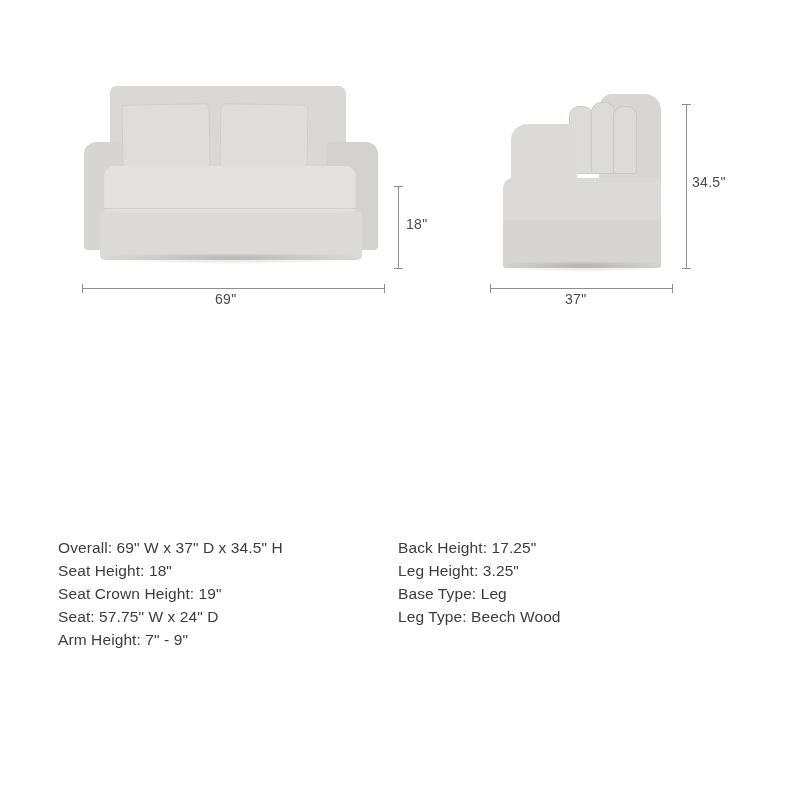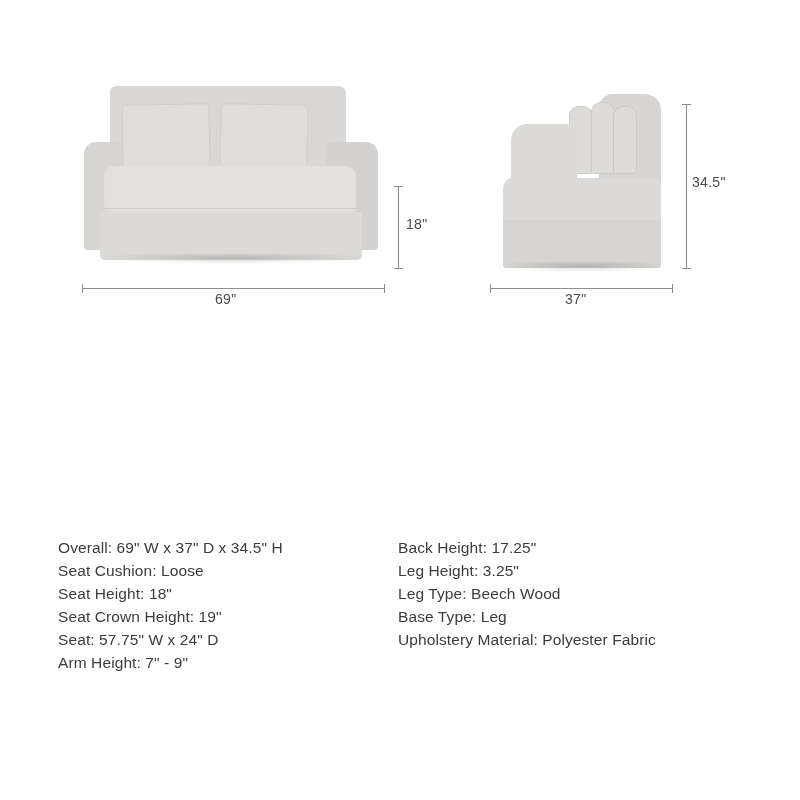--- a/index.html
+++ b/index.html
@@ -225,28 +225,26 @@
   <div class="dim-label" style="left:692px; top:174px;">34.5"</div>
 
   <div class="dim-line dim-h" style="left:490px; top:288px; width:182px;"></div>
   <div class="tick tick-v" style="left:490px; top:284px;"></div>
   <div class="tick tick-v" style="left:672px; top:284px;"></div>
   <div class="dim-label" style="left:565px; top:291px;">37"</div>
 
   <div class="specs">
     <div class="spec-col left">
       <div class="spec-line">Overall: 69" W x 37" D x 34.5" H</div>
-      <div class="spec-line">Seat Cushion: Loose</div>
       <div class="spec-line">Seat Height: 18"</div>
       <div class="spec-line">Seat Crown Height: 19"</div>
       <div class="spec-line">Seat: 57.75" W x 24" D</div>
       <div class="spec-line">Arm Height: 7" - 9"</div>
     </div>
     <div class="spec-col right">
       <div class="spec-line">Back Height: 17.25"</div>
       <div class="spec-line">Leg Height: 3.25"</div>
+      <div class="spec-line">Base Type: Leg</div>
       <div class="spec-line">Leg Type: Beech Wood</div>
-      <div class="spec-line">Base Type: Leg</div>
-      <div class="spec-line">Upholstery Material: Polyester Fabric</div>
     </div>
   </div>
 
 </div>
 
 </body></html>

